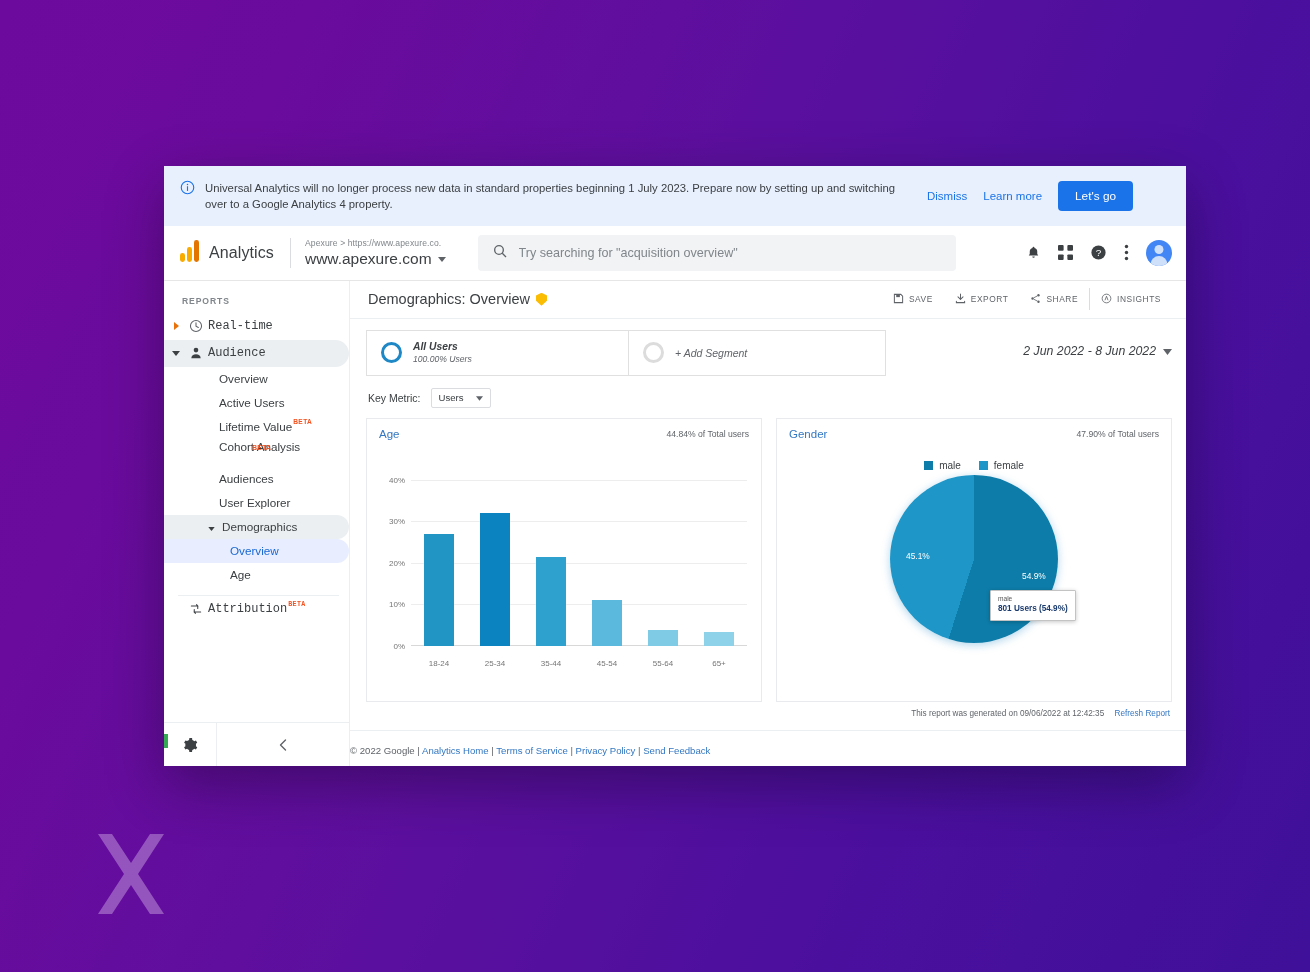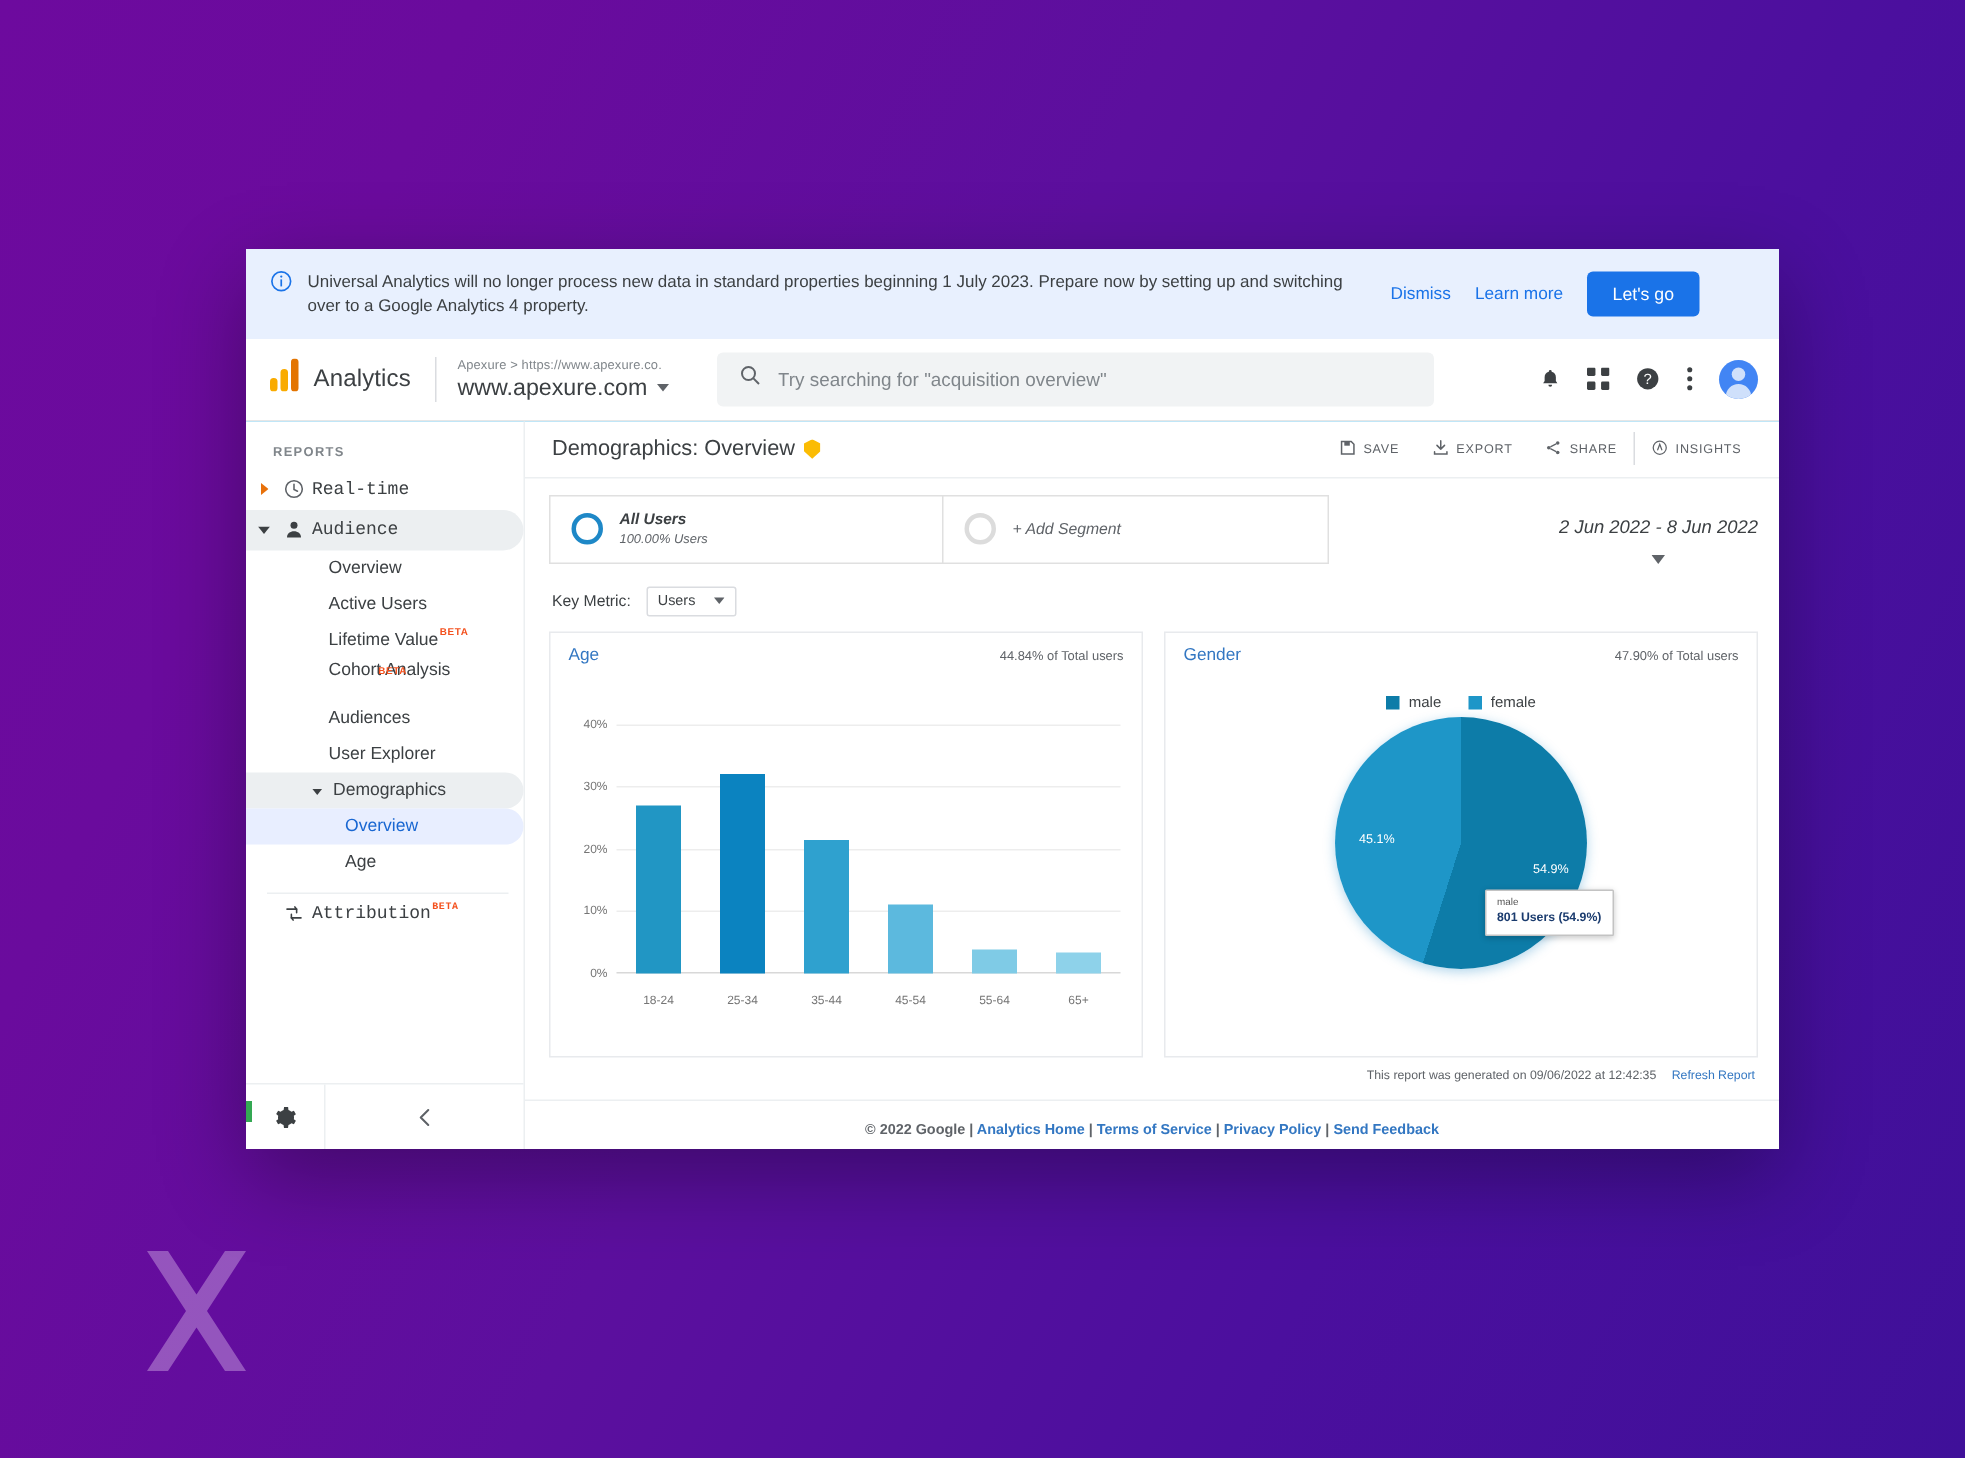--- a/index.html
+++ b/index.html
@@ -87,21 +87,21 @@
   .avatar::before {
     content: ""; position: absolute; left: 50%; top: 5px; width: 9px; height: 9px;
     border-radius: 50%; background: #cfe0fb; transform: translateX(-50%);
   }
   .avatar::after {
     content: ""; position: absolute; left: 50%; top: 16px; width: 17px; height: 13px;
     border-radius: 9px 9px 0 0; background: #cfe0fb; transform: translateX(-50%);
   }
 
   
-  .shell { display: flex; flex: 1 1 auto; min-height: 0; background: #0ea5e9; }
+  .shell { display: flex; flex: 1 1 auto; min-height: 0; background: #f0abfc; }
 
   
   .sidebar {
     width: 186px; flex: 0 0 186px; background: #fff;
     border-right: 1px solid #eceff1; padding-top: 10px;
     position: relative; font-size: 12px;
   }
   .sb-section {
     font-size: 8.6px; color: #80868b; letter-spacing: .9px;
     padding: 5px 0 7px 18px; font-weight: 700;
@@ -168,22 +168,22 @@
     border: 1px solid #e0e0e0; padding: 0 14px; background: #fff;
   }
   .seg-all { width: 262px; border-right: none; }
   .seg-add { width: 258px; border-left: 1px solid #e0e0e0; }
   .ring { width: 21px; height: 21px; border-radius: 50%; border: 3px solid #1e88c7; flex: 0 0 auto; }
   .ring.grey { border-color: #dcdcdc; }
   .seg-title { font-size: 10.3px; color: #3c4043; font-weight: 700; line-height: 1.35; }
   .seg-sub { font-size: 8.6px; color: #5f6368; line-height: 1.35; }
   .seg-add-label { font-size: 10.5px; color: #5f6368; }
   .daterange {
-    margin-left: auto; display: flex; align-items: center; gap: 7px;
-    font-size: 12.3px; color: #3c4043; cursor: pointer; padding-top: 14px; flex-direction: column;
+    margin-left: auto; display: flex; gap: 7px;
+    font-size: 12.3px; color: #3c4043; cursor: pointer; padding-top: 14px;
   }
 
   .keymetric { display: flex; align-items: center; gap: 10px; padding: 12px 0 10px 18px; }
   .km-label { font-size: 10.5px; color: #3c4043; }
   .km-select {
     border: 1px solid #dadce0; border-radius: 2px; height: 20px;
     display: flex; align-items: center; gap: 12px; padding: 0 7px;
     font-size: 9.6px; color: #3c4043; cursor: pointer; background: #fff;
   }
 
@@ -244,23 +244,22 @@
   .tt-val { font-size: 8.2px; color: #1a3b6e; font-weight: 700; line-height: 1.4; white-space: nowrap; }
 
   .report-meta {
     text-align: right; font-size: 8.2px; color: #5f6368;
     padding: 7px 16px 0 0;
   }
   .report-meta .refresh { color: #3377c2; cursor: pointer; margin-left: 8px; }
 
   .footer {
     border-top: 1px solid #eceff1; margin-top: 12px;
-    text-align: center; font-size: 9.6px; color: #5f6368;
+    text-align: left; font-size: 9.6px; color: #5f6368;
     padding: 14px 0 0 0;
-    font-weight: bold;
   }
   .footer a { color: #3377c2; text-decoration: none; cursor: pointer; }
   .green-tick {
     position: absolute; left: 0; bottom: 18px; width: 4px; height: 14px; background: #34a853;
   }
 </style>
 </head>
 <body>
 
 <svg class="watermark" viewBox="0 0 86 92">

